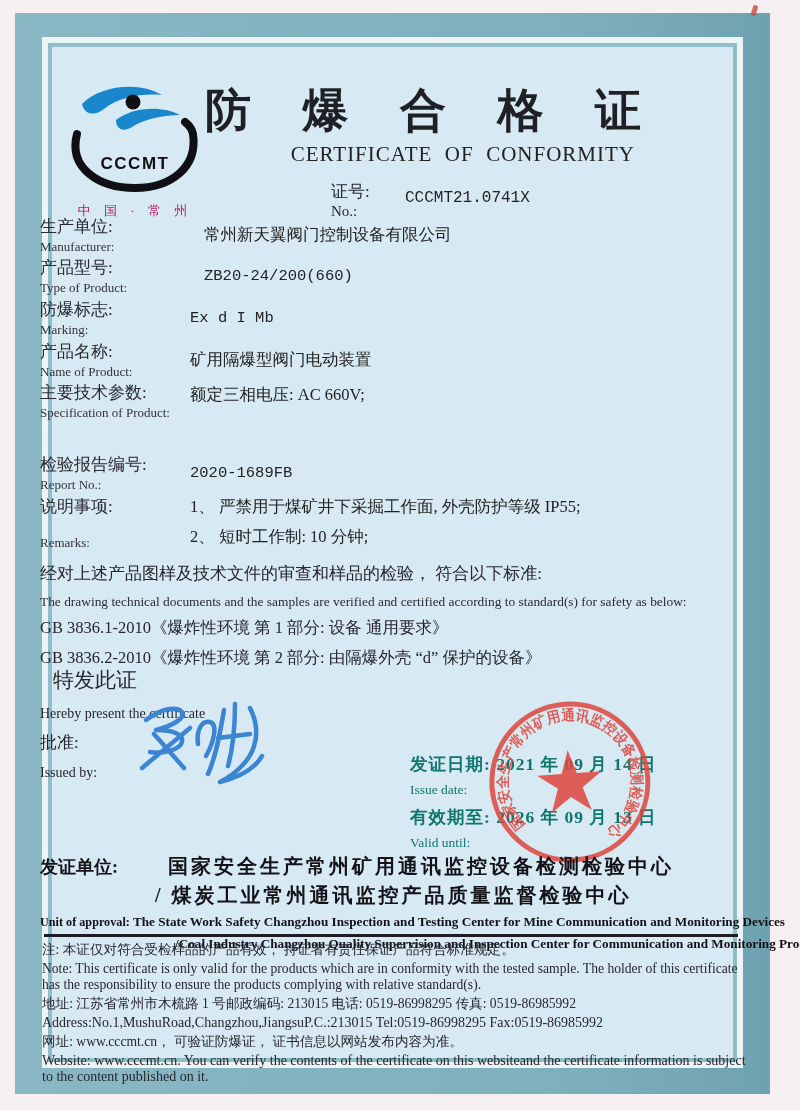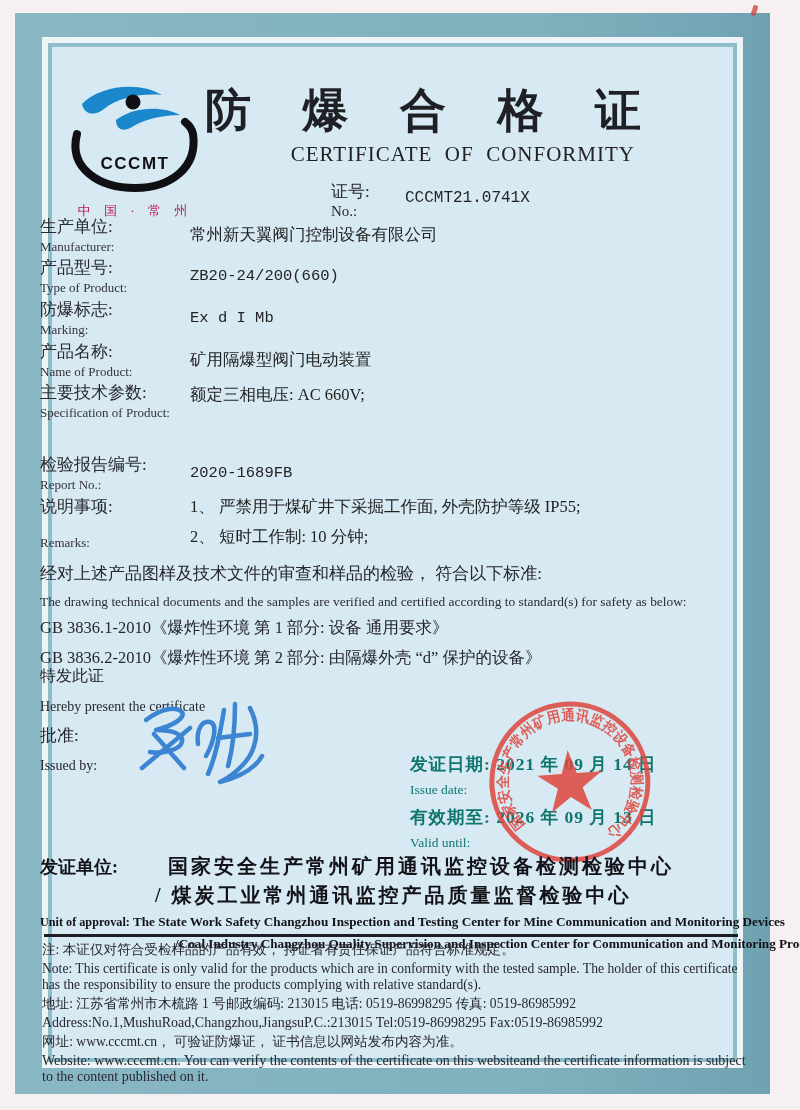--- a/index.html
+++ b/index.html
@@ -32,32 +32,32 @@
     font-size:16px;letter-spacing:0px;color:#222;}
   
   .fields{position:absolute;left:40px;top:214px;width:672px;}
   .frow{display:flex;}
   .flabel{width:150px;flex:0 0 150px;display:flex;flex-direction:column;justify-content:center;}
   .flabel .cn{font-size:17px;color:#2a2a32;}
   .flabel .en{font-size:13px;color:#33333b;margin-top:1px;}
   .fvalue{flex:1;display:flex;flex-direction:column;justify-content:center;
     font-size:16.5px;color:#222;}
   .mono{font-family:"Liberation Mono", monospace;font-size:15.5px;}
-  .r1,.r2{height:41px;} .r3{height:42px;} .r4{height:43px;} .r5{height:62px;}
+  .r1,.r2{height:41px;gap:14px;} .r3{height:42px;} .r4{height:43px;} .r5{height:62px;}
   .r6{height:40px;margin-top:10px;} .r7{height:72px;}
   .r5 .fvalue,.r7 .fvalue{justify-content:flex-start;padding-top:3px;}
   .r7 .fvalue div{margin-bottom:8px;}
   
   .standards{position:absolute;left:40px;top:562px;width:700px;}
   .standards .cn{font-size:17px;margin-bottom:9px;}
   .standards .en{font-size:13.4px;margin-bottom:7px;color:#2b2b33;}
   .standards .gb{font-size:16.5px;margin-bottom:8px;}
   
   .issue{position:absolute;left:40px;top:666px;}
-  .issue .l1{font-size:16px;margin-bottom:12px;}
+  .issue .l1{font-size:21px;margin-bottom:12px;margin-left:13px;}
   .issue .l2{font-size:14px;margin-bottom:9px;}
   .issue .l3{font-size:17px;margin-bottom:11px;}
   .issue .l4{font-size:14px;}
   .sig{position:absolute;left:132px;top:690px;}
   .dates{position:absolute;left:410px;top:752px;font-size:17.5px;color:#0f766e;}
   .dates .val-row{letter-spacing:1px;font-weight:600;margin-bottom:6px;white-space:nowrap;}
   .dates .sub{font-size:13.5px;font-weight:400;letter-spacing:0;margin-bottom:7px;}
   .stamp{position:absolute;left:480px;top:692px;opacity:.85;transform:rotate(-4deg);}
   
   .approval{position:absolute;left:40px;top:853px;width:706px;color:#121218;}

